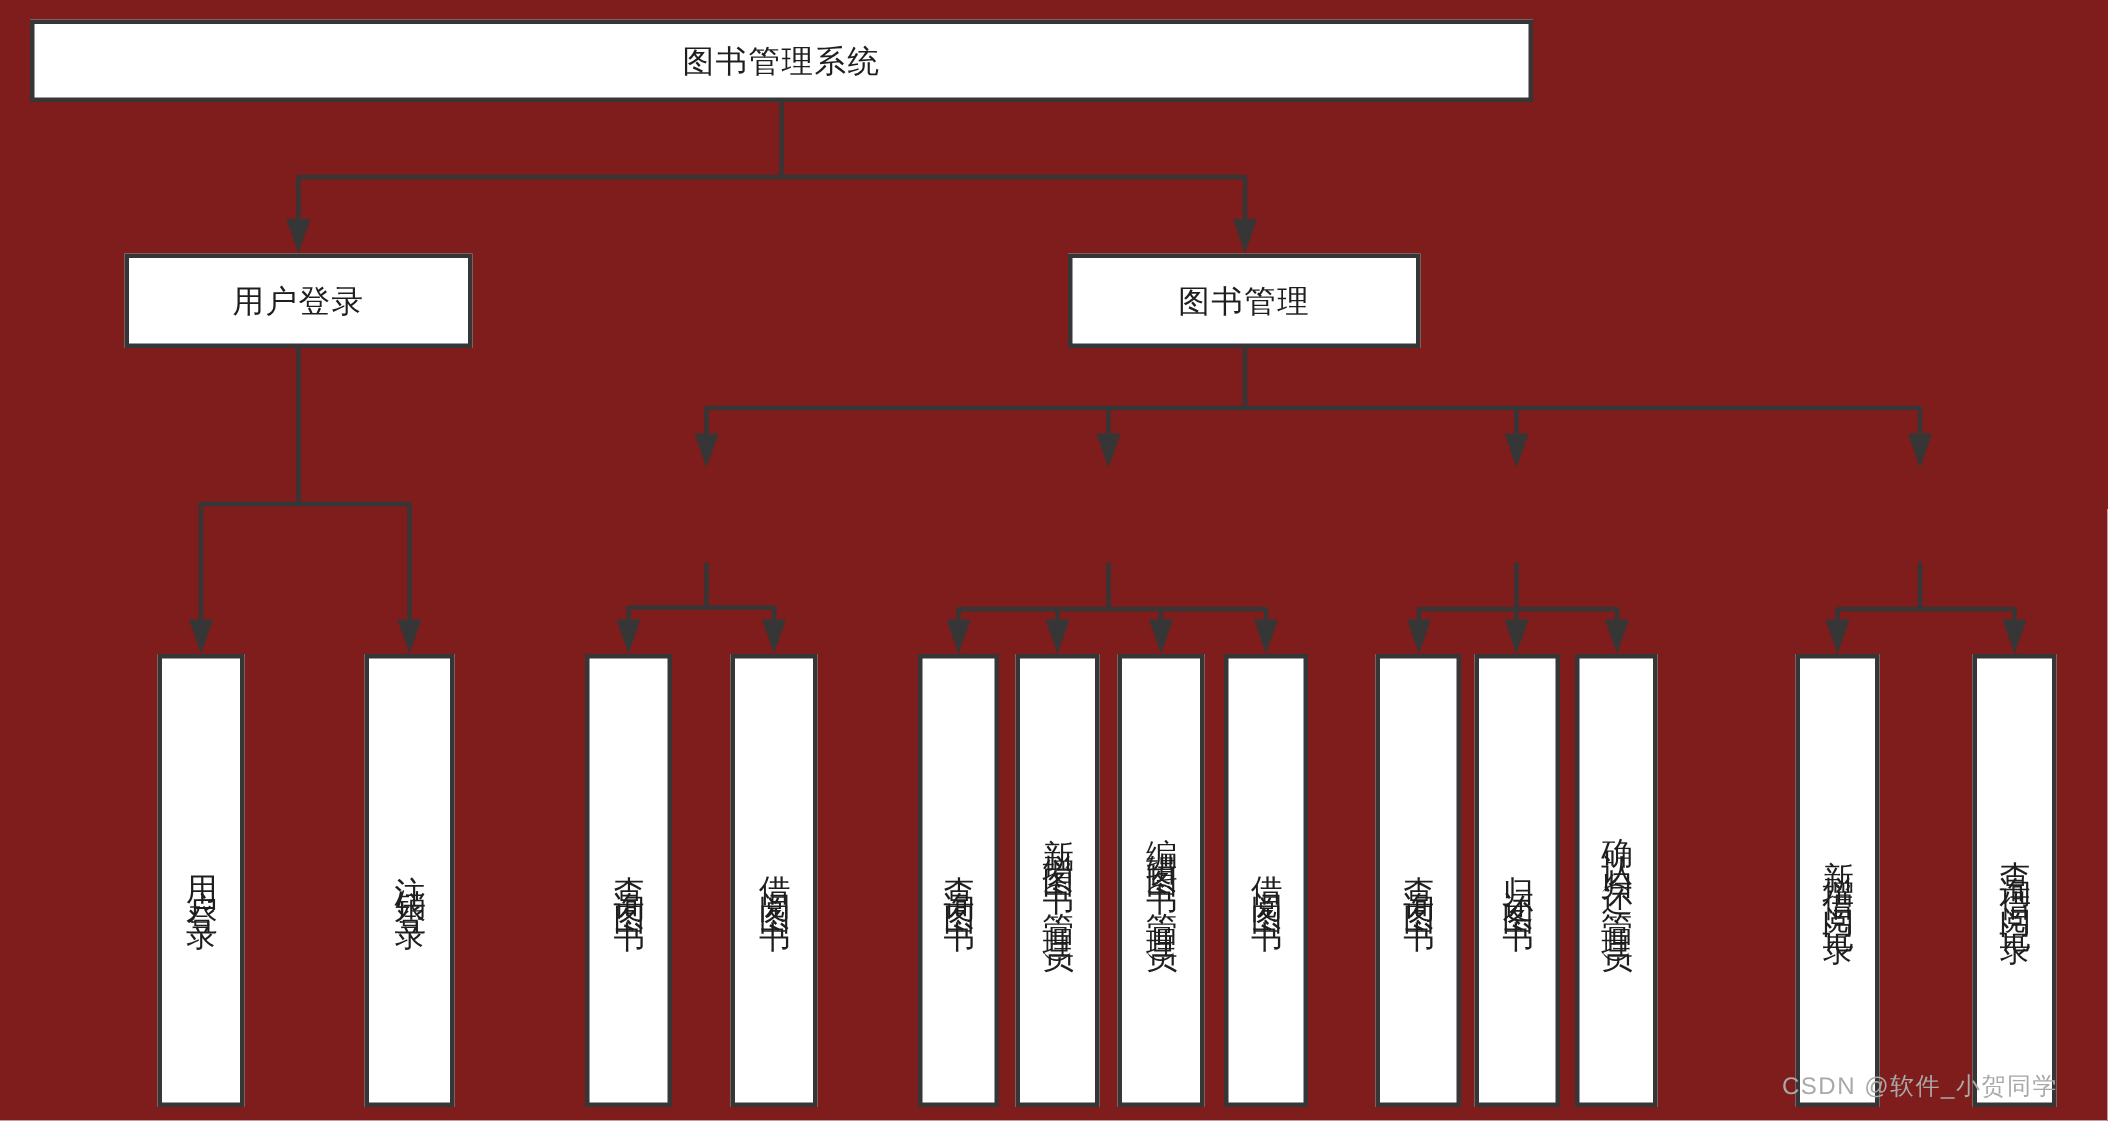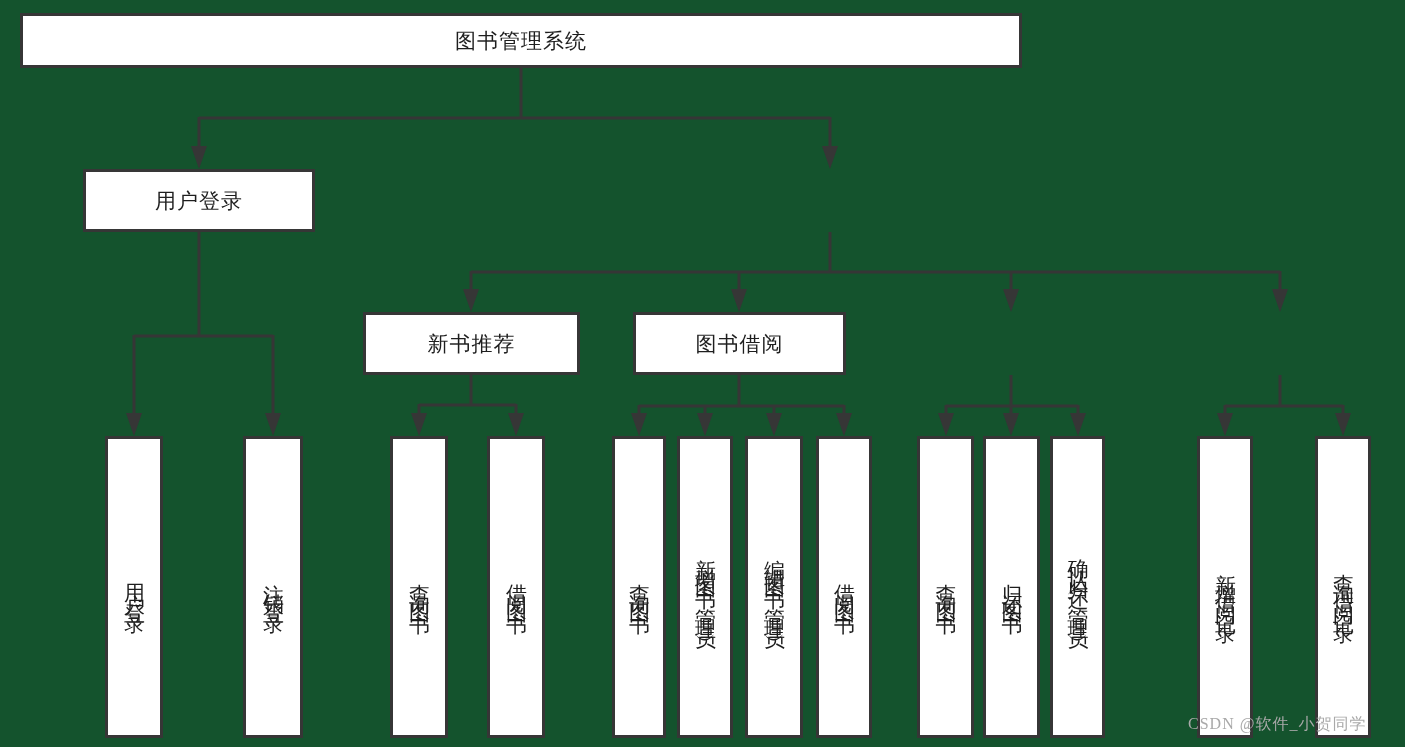--- a/index.html
+++ b/index.html
@@ -1,18 +1,18 @@
 <!DOCTYPE html>
 <html><head>
 <meta charset="utf-8">
 <style>
   html,body{margin:0;padding:0;background:#ffffff;}
   #canvas{
-    position:relative;width:1405px;height:747px;background:#14532d;overflow:hidden;
-    font-family:Liberation Serif, serif;color:#1e1e1e;
+    position:relative;width:1405px;height:747px;background:#7f1d1d;overflow:hidden;
+    font-family:Liberation Sans, sans-serif;color:#1e1e1e;
   }
   #wires{position:absolute;left:0;top:0;width:1405px;height:747px;}
   .node{
     position:absolute;box-sizing:border-box;border:3px solid #363636;background:#ffffff;
     display:flex;align-items:center;justify-content:center;
     font-size:21px;letter-spacing:1px;white-space:nowrap;
   }
   .leaf{
     position:absolute;box-sizing:border-box;border:3px solid #363636;background:#ffffff;
     display:flex;align-items:center;justify-content:center;top:436px;height:302px;
@@ -120,27 +120,24 @@
     </g>
   </svg>
 
   <div class="node" style="left:20px;top:13px;width:1002px;height:55px;">
     <span>图书管理系统</span>
   </div>
 
   <div class="node" style="left:83px;top:169px;width:232px;height:63px;">
     <span>用户登录</span>
   </div>
+  <div class="node" style="left:712px;top:169px;width:235px;height:63px;">
+    <span>图书管理</span>
+  </div>
 
-  <div class="node" style="left:363px;top:312px;width:217px;height:63px;">
-    <span>新书推荐</span>
-  </div>
-  <div class="node" style="left:633px;top:312px;width:213px;height:63px;">
-    <span>图书借阅</span>
-  </div>
 
   <div class="leaf" style="left:105px;width:58px;">
     <span class="vtext">用户登录</span>
   </div>
   <div class="leaf" style="left:243px;width:60px;">
     <span class="vtext">注销登录</span>
   </div>
 
   <div class="leaf" style="left:390px;width:58px;">
     <span class="vtext">查询图书</span>

